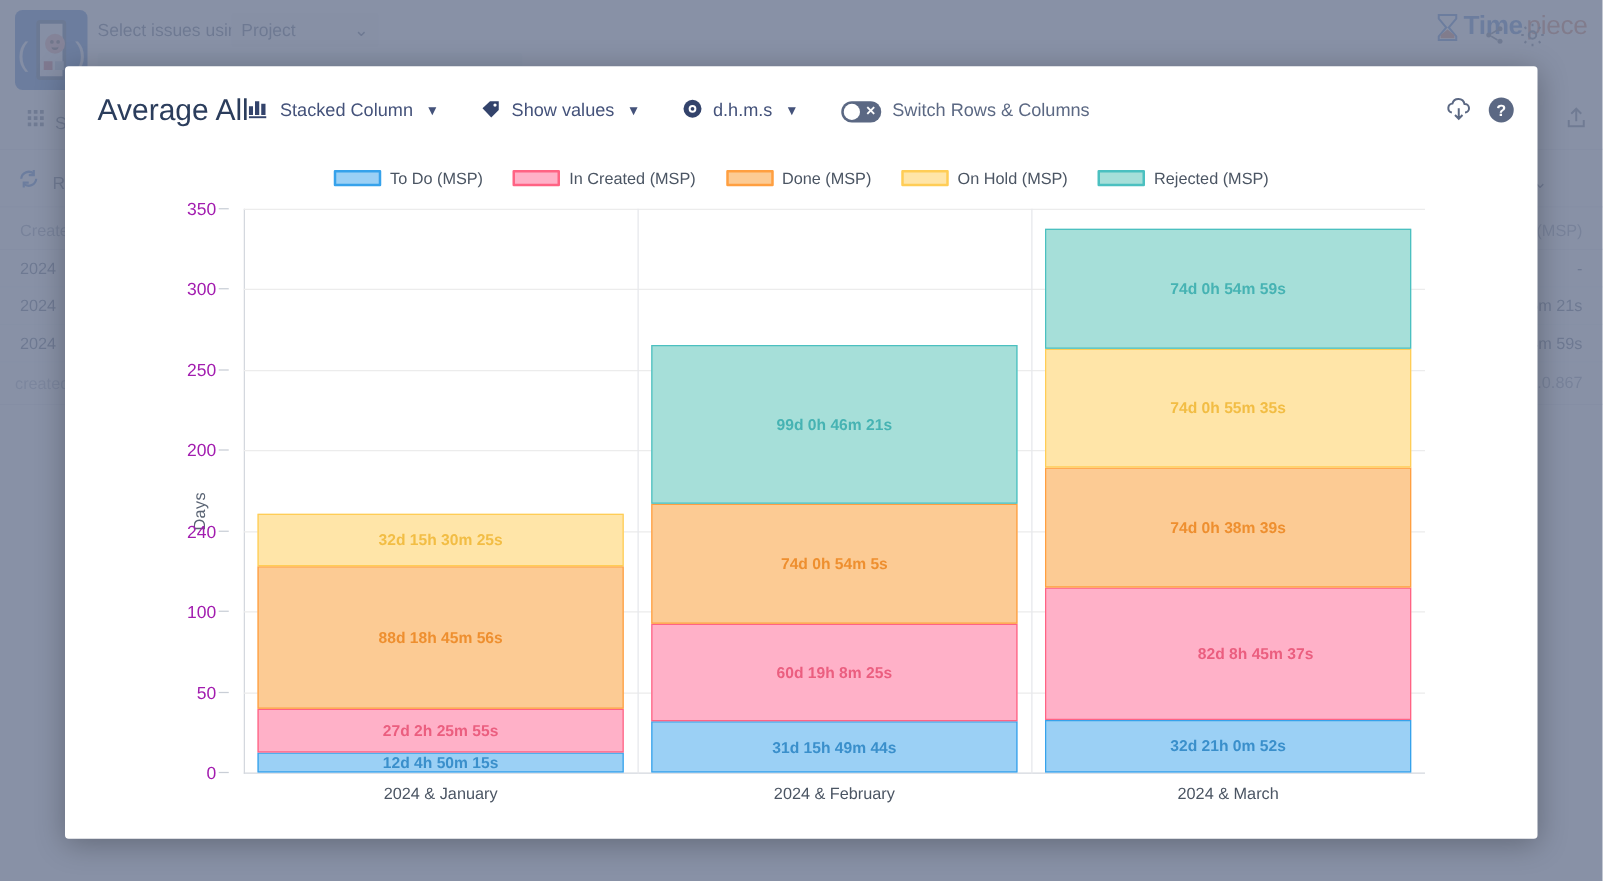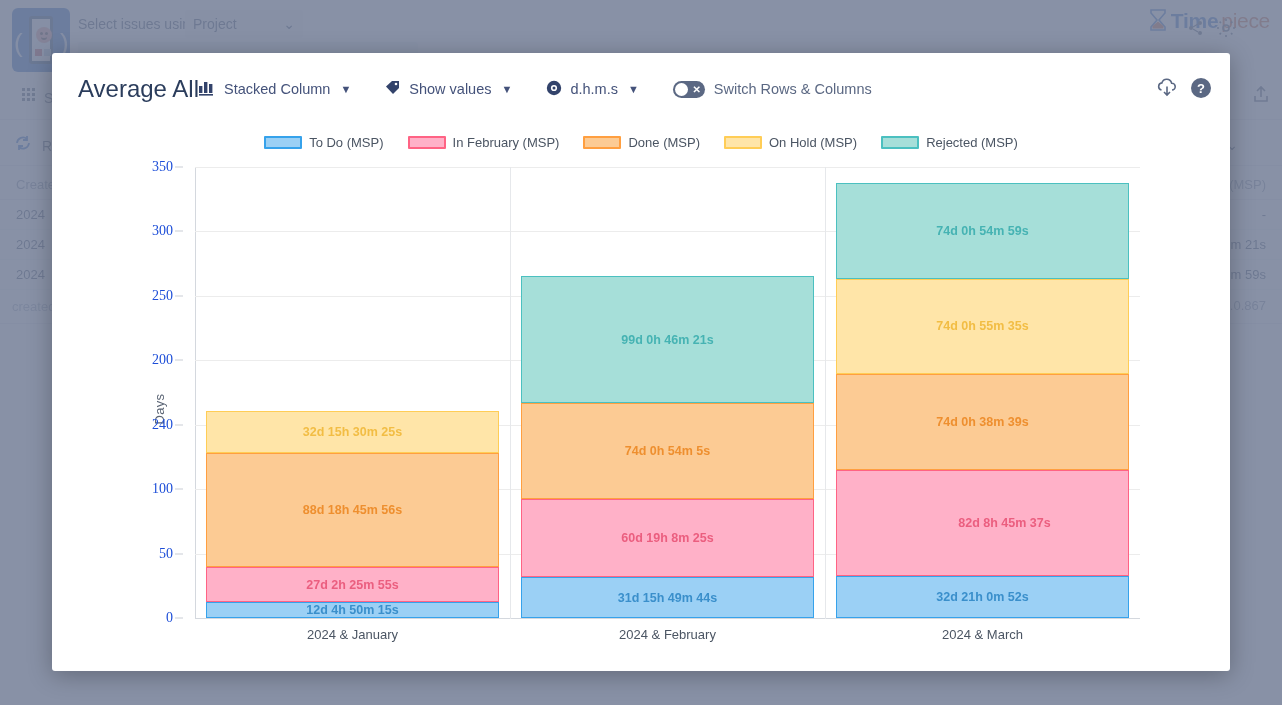--- a/index.html
+++ b/index.html
@@ -52,21 +52,21 @@
     display:flex; align-items:center; padding: 0 8px;
     font-size: 14px; color: #2b3d5c;
   }
   .bg-select .chev { margin-left:auto; }
   .bg-searchbar {
     position:absolute; left: 78px; top: 42px; width: 340px; height: 30px;
     background:#eef1f6; border-radius: 3px;
   }
   .bg-logo {
     position:absolute; right: 12px; top: 9px;
-    display:flex; align-items:flex-start; gap:3px;
+    display:flex; align-items:flex-end; gap:3px;
   }
   .bg-logo .hg { width:20px; height:22px; }
   .bg-logo .t1 { font-size:21px; font-weight:bold; color:#1f5fbf; letter-spacing:-0.3px;}
   .bg-logo .t2 { font-size:21px; color:#c0502f; letter-spacing:-0.3px;}
 
   .bg-row2 {
     position:absolute; left:0; top:76px; width:1282px; height:44px;
     border-bottom: 1px solid #e3e7ee;
     display:flex; align-items:center;
   }
@@ -158,21 +158,21 @@
   .plot {
     position:absolute; left:143px; top:8px; right:90px; bottom:40px;
   }
   .ytitle {
     position:absolute; left:92px; top:50%; transform: translateY(-50%) rotate(-90deg);
     font-size:13px; color:#5a6474; letter-spacing:.3px;
   }
   .ylabels { position:absolute; left:0; top:0; width:143px; height:100%; }
   .ylabel {
     position:absolute; right:22px; transform:translateY(-50%);
-    font-size:14px; color:#1d4ed8;font-family:Liberation Serif, serif;
+    font-size:14px; color:#a21caf;
   }
   .ytick {
     position:absolute; right:12px; width:8px; height:1px; background:#c9ced6;
     transform:translateY(-50%);
   }
   .gridline { position:absolute; left:0; right:0; height:1px; background:#ececec; }
   .axis-y { position:absolute; left:0; top:0; bottom:0; width:1px; background:#d4d8de; }
   .axis-x { position:absolute; left:0; right:0; bottom:0; height:1px; background:#d4d8de; }
   .colsep { position:absolute; top:0; bottom:0; width:1px; background:#e6e8eb; }
 
@@ -369,21 +369,21 @@
     </div>
   </div>
 
   <div class="legend" id="legend">
       <div class="legend-item">
         <span class="legend-swatch" style="background: rgb(155, 208, 245); border-color: rgb(54, 162, 235);"></span>
         <span>To Do (MSP)</span>
       </div>
       <div class="legend-item">
         <span class="legend-swatch" style="background: rgb(255, 177, 200); border-color: rgb(255, 99, 132);"></span>
-        <span>In February (MSP)</span>
+        <span>In Created (MSP)</span>
       </div>
       <div class="legend-item">
         <span class="legend-swatch" style="background: rgb(252, 203, 148); border-color: rgb(255, 159, 64);"></span>
         <span>Done (MSP)</span>
       </div>
       <div class="legend-item">
         <span class="legend-swatch" style="background: rgb(255, 229, 168); border-color: rgb(255, 205, 86);"></span>
         <span>On Hold (MSP)</span>
       </div>
       <div class="legend-item">

